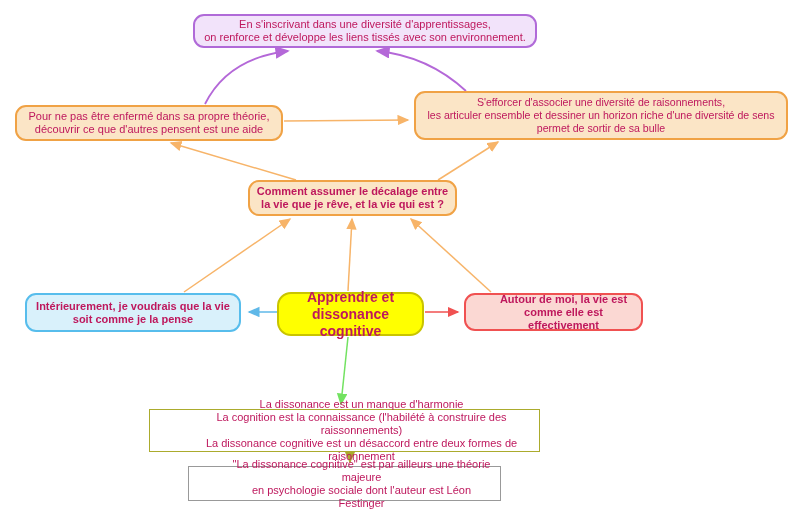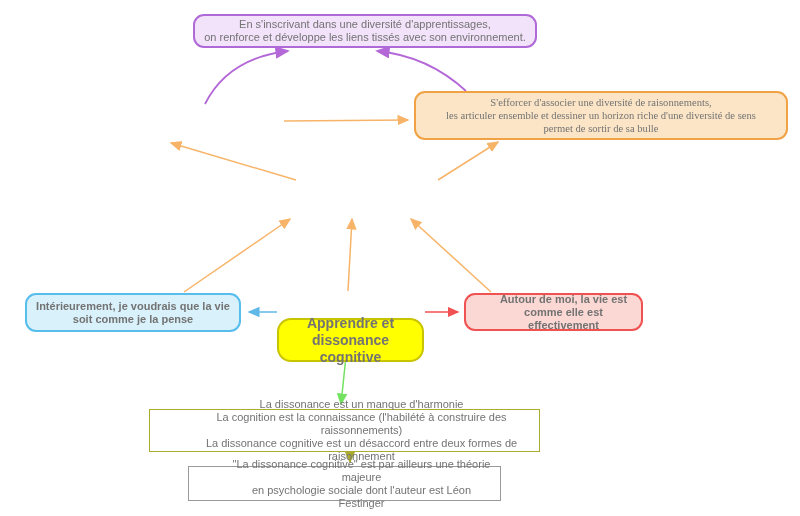--- a/index.html
+++ b/index.html
@@ -1,28 +1,28 @@
 <!DOCTYPE html>
 <html style="--purple_border: #b06ad8; --purple_fill: #f2e3fa; --orange_border: #f0a245; --orange_fill: #fbe5c6; --blue_border: #57bdec; --blue_fill: #d9f1fb; --yellow_border: #c9c400; --yellow_fill: #ffff00; --red_border: #f05151; --red_fill: #fbd8d3; --olive_border: #abab2d; --gray_border: #999999; --arrow_orange: #f7b469; --arrow_purple: #b468d8; --arrow_blue: #5fb8e8; --arrow_red: #f05151; --arrow_green: #72e260; --arrow_olive: #abab2d;"><head>
 <meta charset="utf-8">
 <style>
   html,body{margin:0;padding:0;background:#fff;}
   #canvas{
     position:relative;width:800px;height:516px;background:#fff;overflow:hidden;
-    font-family:"Liberation Sans",sans-serif;color:#737373;
+    font-family:"Liberation Sans",sans-serif;color:#be185d;
   }
   #links{position:absolute;left:0;top:0;width:800px;height:516px;pointer-events:none;}
   .node{
     position:absolute;display:flex;align-items:center;justify-content:center;
     box-sizing:border-box;text-align:center;font-size:11px;line-height:13px;
     border-radius:11px;border:2px solid #ccc;background:#fff;padding:2px 6px;
   }
   .node-text{white-space:pre-line;}
   .purple{border-color:var(--purple_border);background:var(--purple_fill);}
-  .orange{border-color:var(--orange_border);background:var(--orange_fill);font-family:Liberation Serif, serif;}
+  .orange{border-color:var(--orange_border);background:var(--orange_fill);}
   .blue{border-color:var(--blue_border);background:var(--blue_fill);font-weight:bold;}
   .yellow{border-color:var(--yellow_border);background:var(--yellow_fill);
           font-weight:bold;font-size:14px;line-height:17px;border-radius:14px;}
   .red{border-color:var(--red_border);background:var(--red_fill);font-weight:bold;}
   .bold{font-weight:bold;}
   .rect{border-radius:0;border-width:1px;background:#fff;padding-left:40px;}
   .olive{border-color:var(--olive_border);}
   .gray{border-color:var(--gray_border);}
   .ln{fill:none;stroke-width:1.5px;}
   .ln-orange{stroke:var(--arrow_orange);}  .mk-orange{fill:var(--arrow_orange);}
@@ -70,34 +70,42 @@
     <path class="ln ln-red" d="M425,312 L458,312" marker-end="url(#ah-red)"></path>
     <path class="ln ln-green" d="M348,337 L341,404" marker-end="url(#ah-green)"></path>
     <path class="ln ln-olive" d="M350,453 L350,462" marker-end="url(#ah-olive)"></path>
   </svg>
 
   <div class="node purple" style="left:193px;top:14px;width:344px;height:34px;">
     <span class="node-text">En s'inscrivant dans une diversité d'apprentissages,
 on renforce et développe les liens tissés avec son environnement.</span>
   </div>
 
+  <div class="node orange" style="left:15px;top:105px;width:268px;height:36px;">
+    <span class="node-text">Pour ne pas être enfermé dans sa propre théorie,
+découvrir ce que d'autres pensent est une aide</span>
+  </div>
 
   <div class="node orange" style="left:414px;top:91px;width:374px;height:49px;font-size:10.6px;">
     <span class="node-text">S'efforcer d'associer une diversité de raisonnements,
 les articuler ensemble et dessiner un horizon riche d'une diversité de sens
 permet de sortir de sa bulle</span>
   </div>
 
+  <div class="node orange bold" style="left:248px;top:180px;width:209px;height:36px;">
+    <span class="node-text">Comment assumer le décalage entre
+la vie que je rêve, et la vie qui est ?</span>
+  </div>
 
   <div class="node blue" style="left:25px;top:293px;width:216px;height:39px;">
     <span class="node-text">Intérieurement, je voudrais que la vie
 soit comme je la pense</span>
   </div>
 
-  <div class="node yellow" style="left:277px;top:292px;width:147px;height:44px;margin-top:26px;">
+  <div class="node yellow" style="left:277px;top:292px;width:147px;height:44px;">
     <span class="node-text">Apprendre et
 dissonance cognitive</span>
   </div>
 
   <div class="node red" style="left:464px;top:293px;width:179px;height:38px;padding-left:26px;">
     <span class="node-text">Autour de moi, la vie est
 comme elle est effectivement</span>
   </div>
 
   <div class="node rect olive" style="left:149px;top:409px;width:391px;height:43px;">

